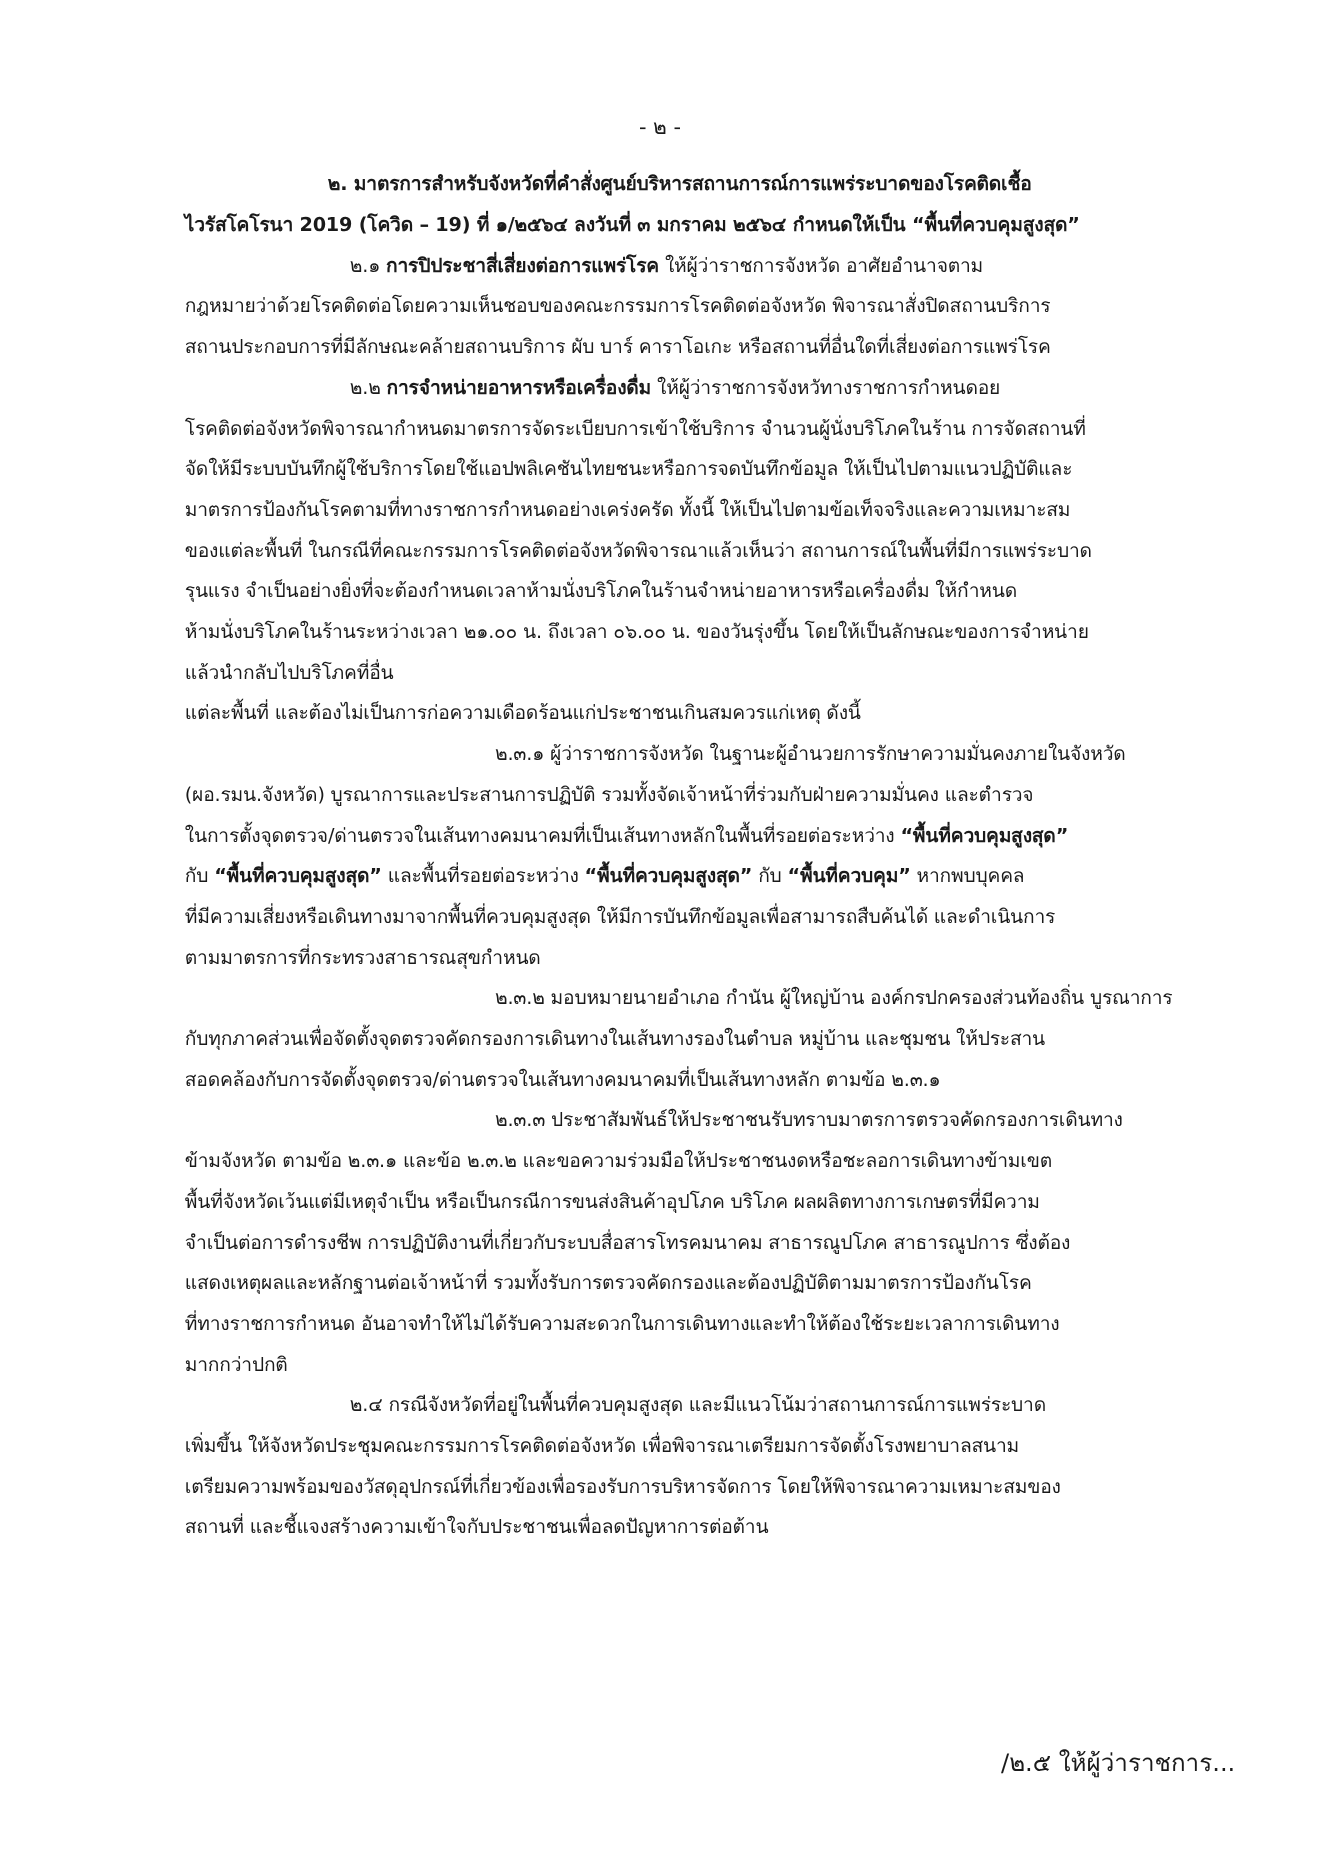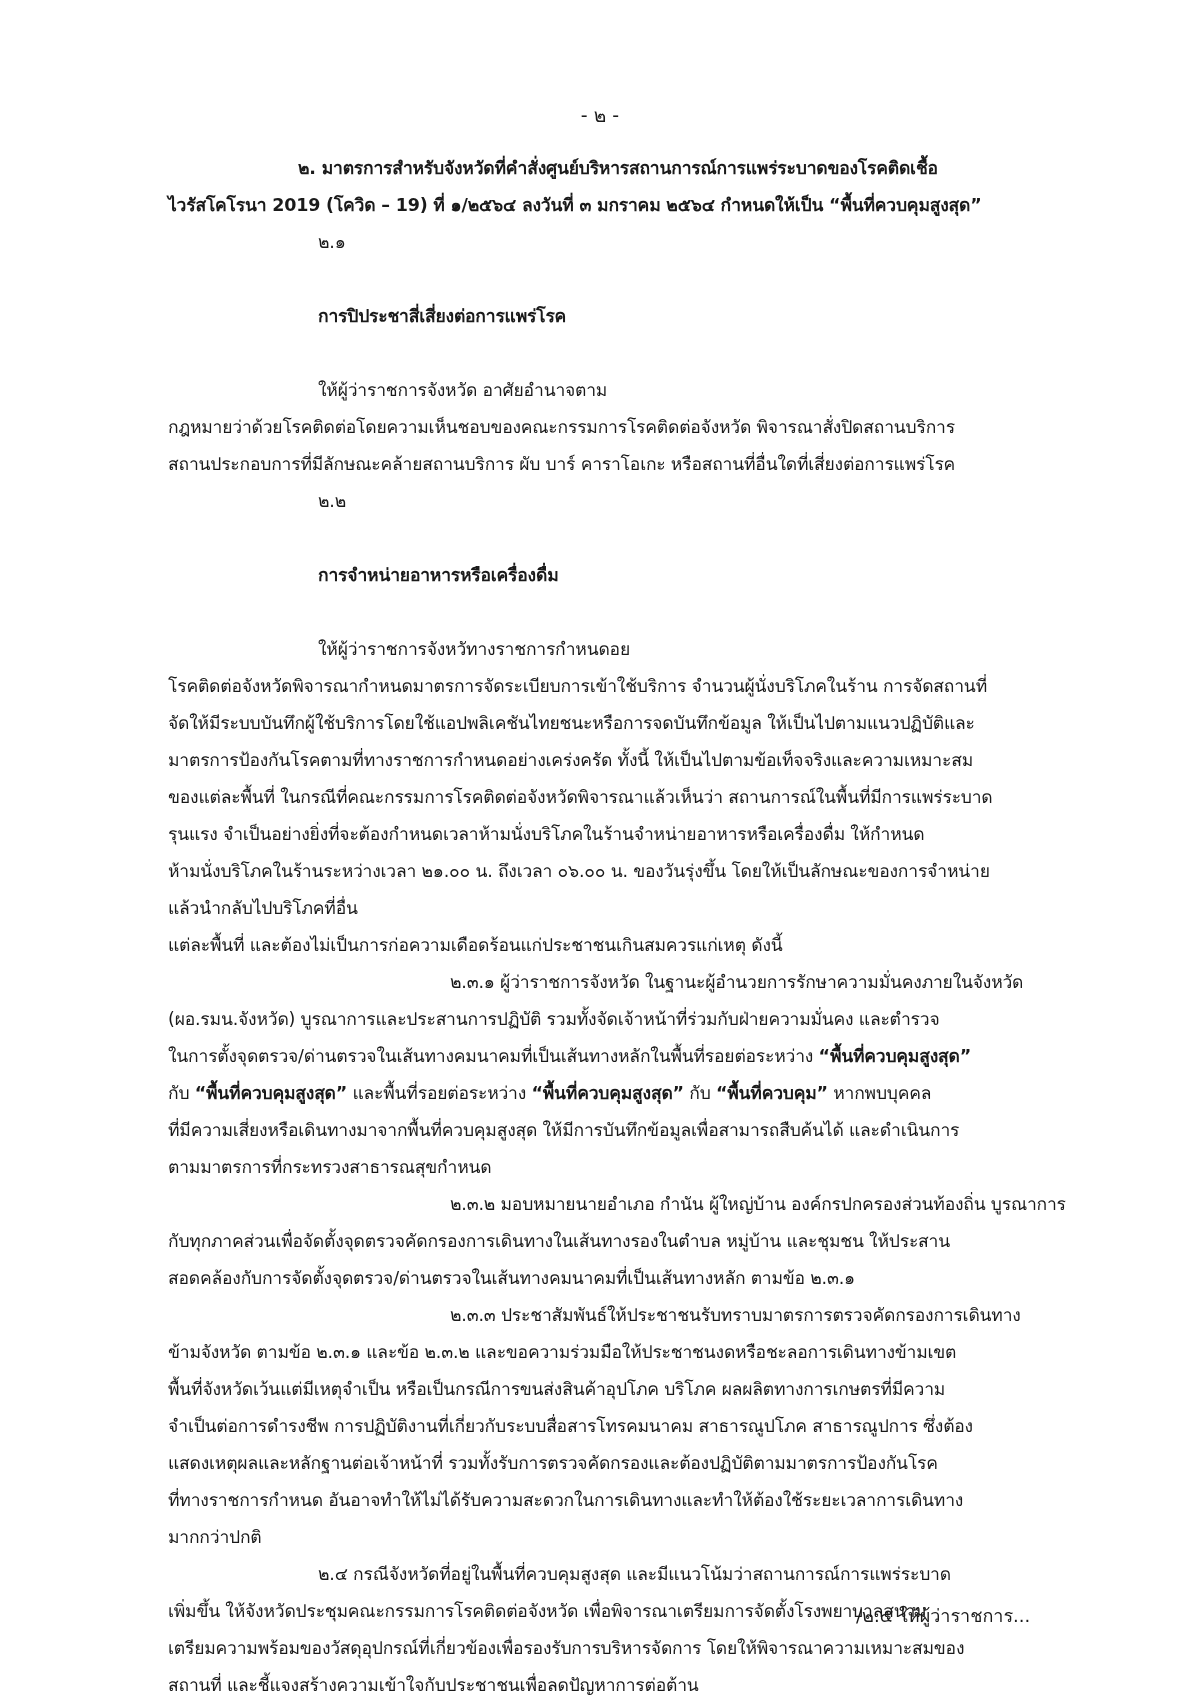--- a/index.html
+++ b/index.html
@@ -6,24 +6,24 @@
   body { width: 1200px; height: 1697px; position: relative; overflow: hidden;
          font-family: "DejaVu Sans", "Liberation Sans", sans-serif; color: #1a1a1a; }
   .page { position: absolute; left: 0; top: 0; width: 1200px; height: 1697px; }
   .page-num { position: absolute; top: 100px; left: 0; width: 100%; text-align: center;
               font-size: 19px; }
   .body { position: absolute; left: 168px; top: 150px; width: 868px; font-size: 17.5px;
           line-height: 37px; letter-spacing: -0.2px; }
   .line { white-space: nowrap; display: flex; justify-content: space-between; }
   .line.last { justify-content: flex-start; }
   .ind1 { padding-left: 130px; }
-  .ind2 { padding-left: 150px; flex-direction: column; }
+  .ind2 { padding-left: 150px; }
   .ind3 { padding-left: 282px; }
   .b { font-weight: bold; }
-  .continued { position: absolute; top: 1585px; left: 856px; font-size: 18px; margin-top: 16px; }
+  .continued { position: absolute; top: 1585px; left: 910px; font-size: 22px; }
 </style>
 </head>
 <body>
 
 <div class="page">
   <div class="page-num">- ๒ -</div>
 
   <div class="body">
 
     <div>

